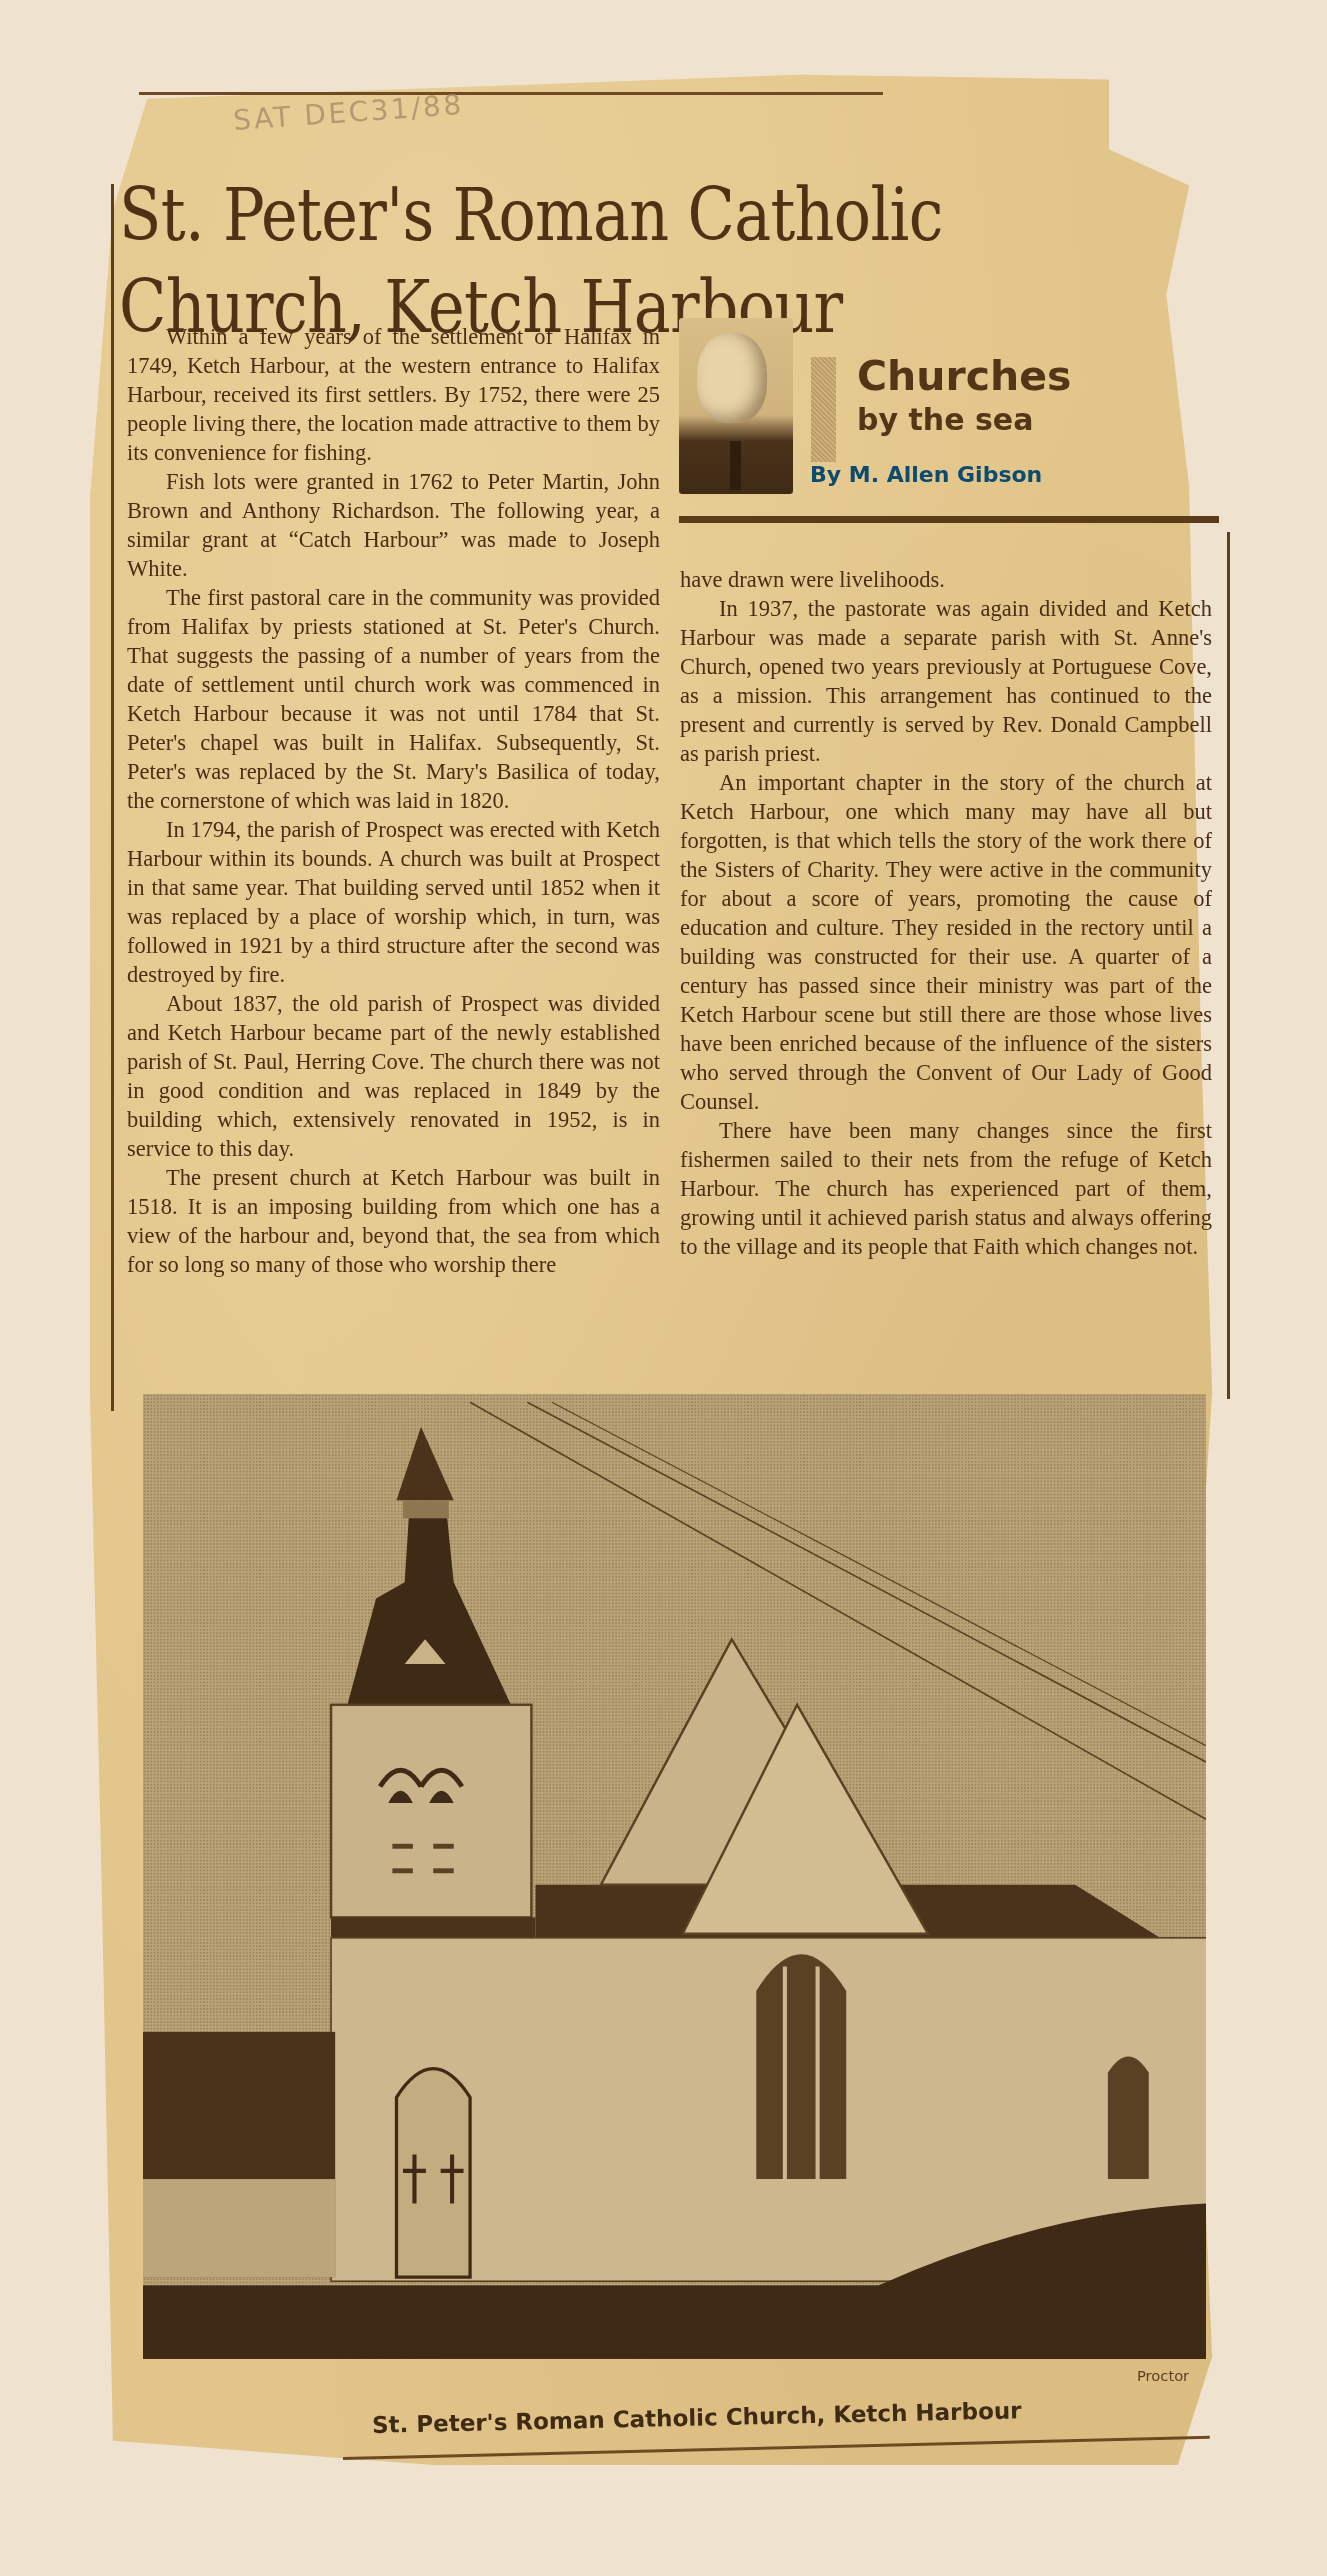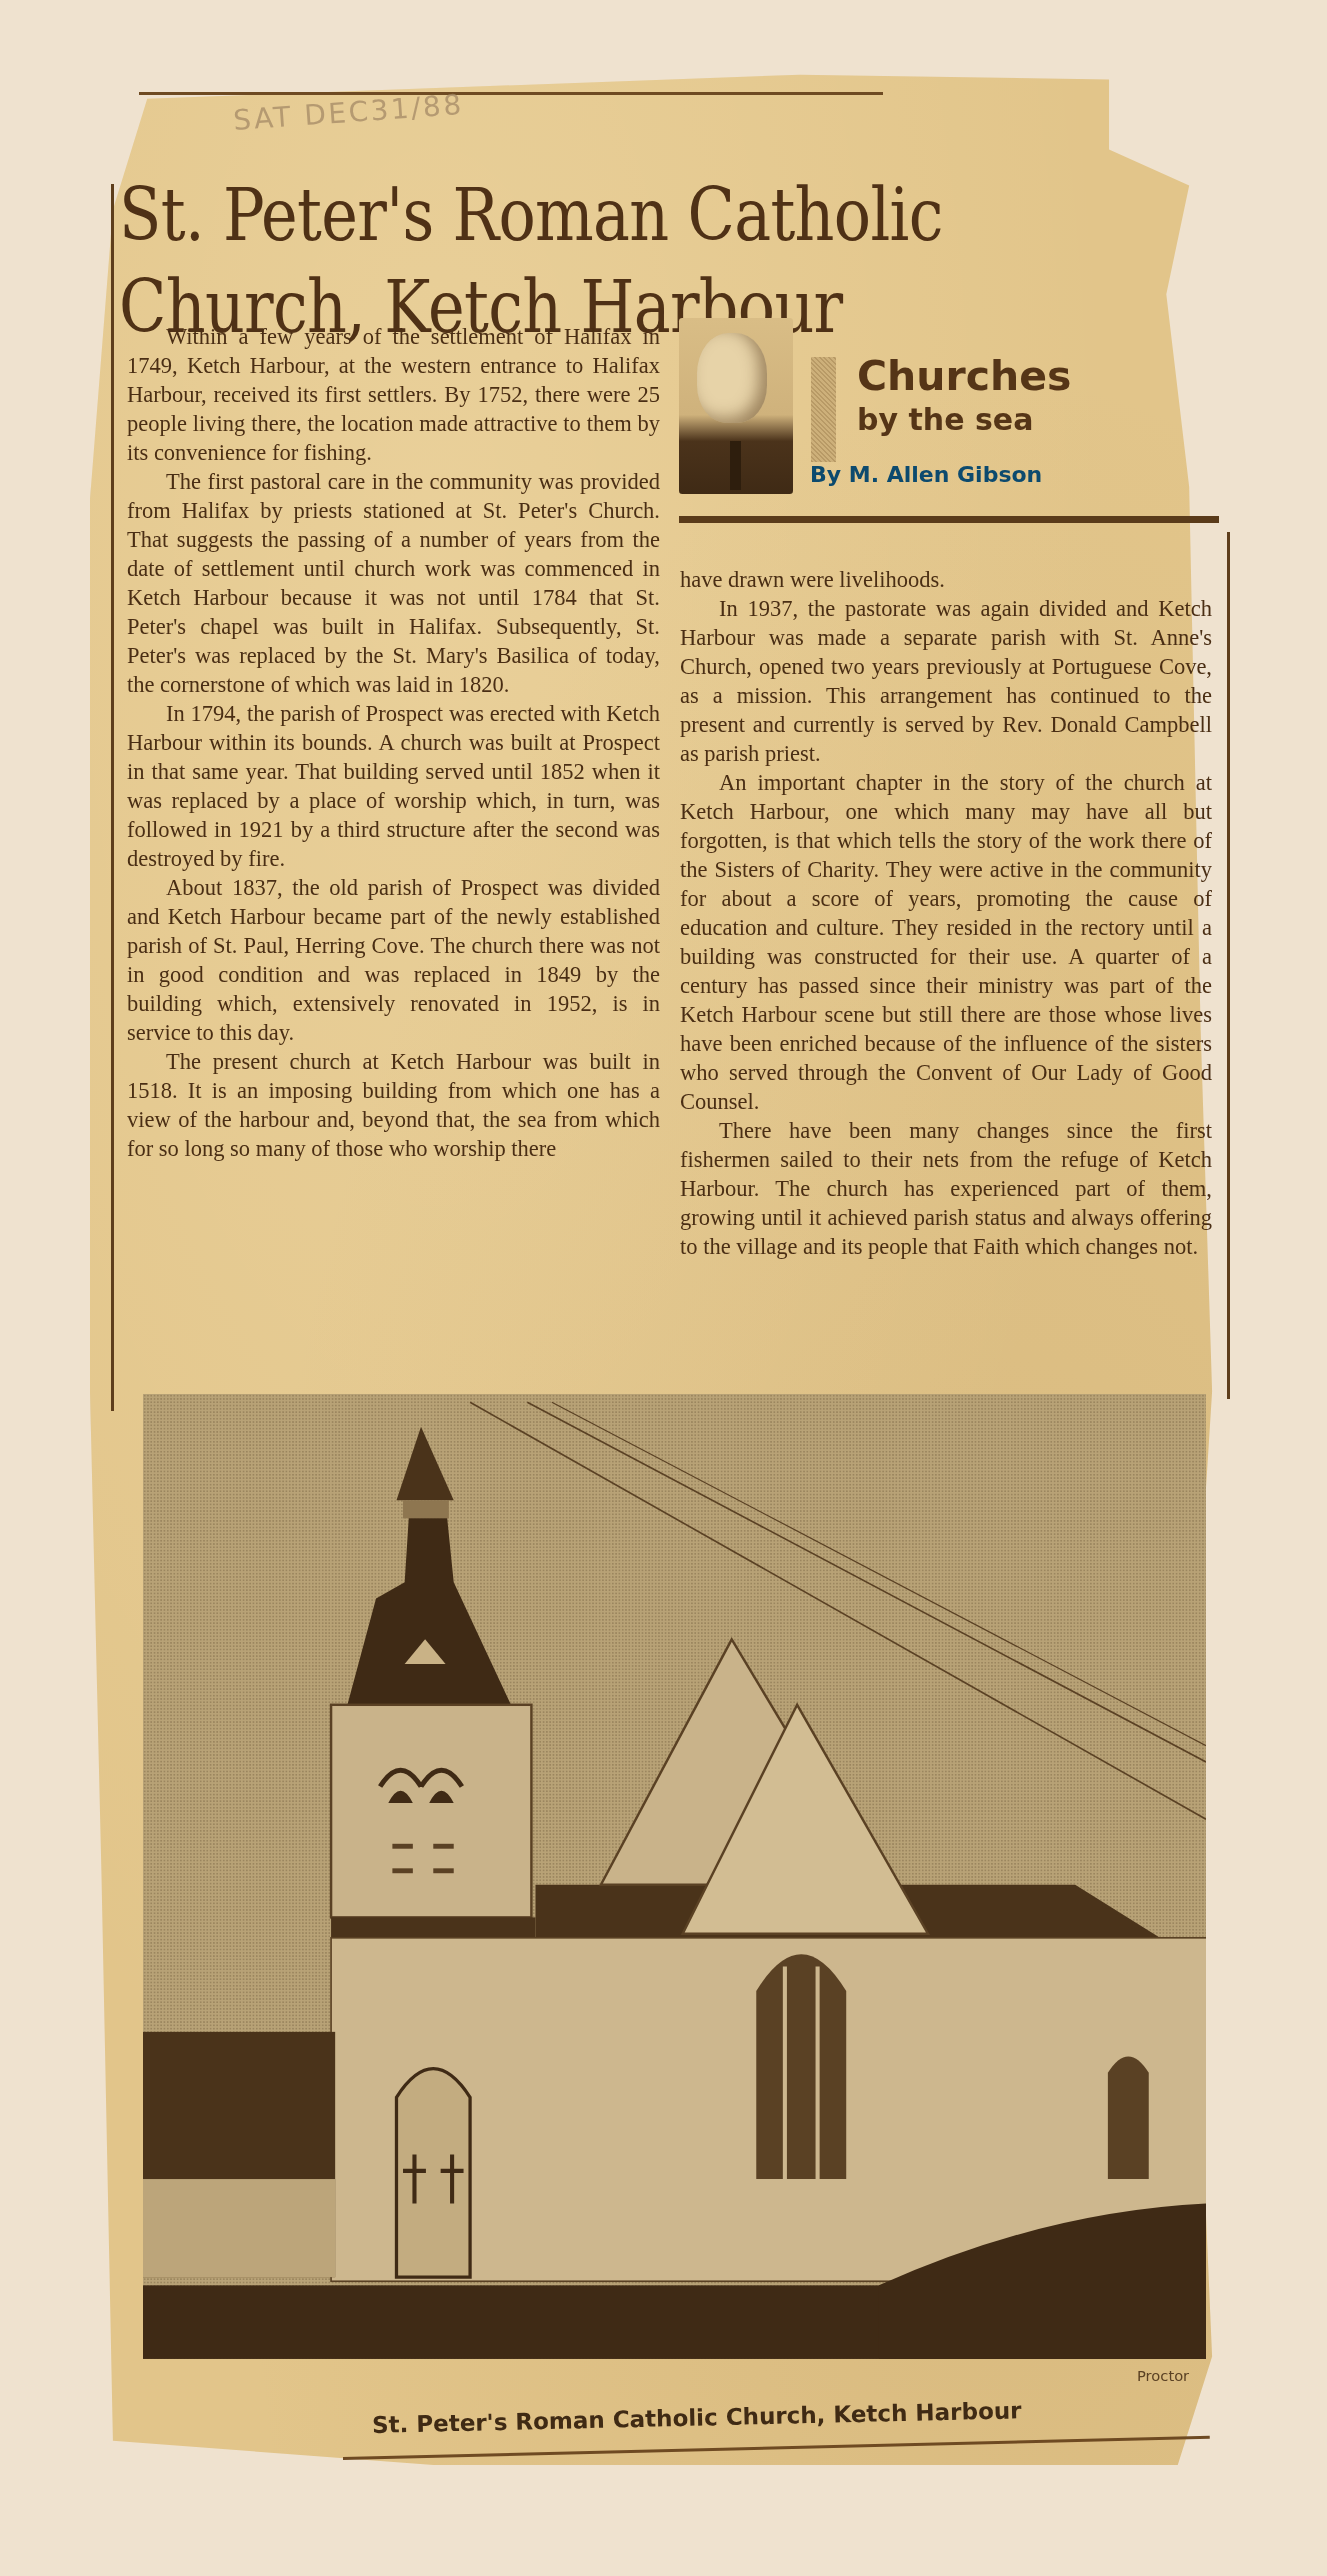--- a/index.html
+++ b/index.html
@@ -88,20 +88,21 @@
 <div class="clipping"></div>
 <div class="top-rule"></div>
 <div class="left-rule"></div>
 
 <div class="handwriting">SAT DEC31/88</div>
 
 <h1 class="headline">St. Peter's Roman Catholic Church, Ketch Harbour</h1>
 
 <div class="col col1">
   <p>Within a few years of the settlement of Halifax in 1749, Ketch Harbour, at the western entrance to Halifax Harbour, received its first settlers. By 1752, there were 25 people living there, the location made attractive to them by its convenience for fishing.</p>
+  <p>Fish lots were granted in 1762 to Peter Martin, John Brown and Anthony Richardson. The following year, a similar grant at “Catch Harbour” was made to Joseph White.</p>
   <p>The first pastoral care in the community was provided from Halifax by priests stationed at St. Peter's Church. That suggests the passing of a number of years from the date of settlement until church work was commenced in Ketch Harbour because it was not until 1784 that St. Peter's chapel was built in Halifax. Subsequently, St. Peter's was replaced by the St. Mary's Basilica of today, the cornerstone of which was laid in 1820.</p>
   <p>In 1794, the parish of Prospect was erected with Ketch Harbour within its bounds. A church was built at Prospect in that same year. That building served until 1852 when it was replaced by a place of worship which, in turn, was followed in 1921 by a third structure after the second was destroyed by fire.</p>
   <p>About 1837, the old parish of Prospect was divided and Ketch Harbour became part of the newly established parish of St. Paul, Herring Cove. The church there was not in good condition and was replaced in 1849 by the building which, extensively renovated in 1952, is in service to this day.</p>
   <p>The present church at Ketch Harbour was built in 1518. It is an imposing building from which one has a view of the harbour and, beyond that, the sea from which for so long so many of those who worship there</p>
 </div>
 
 <div class="column-box">
   <div class="portrait">
     <div class="face"></div>
     <div class="tie"></div>

